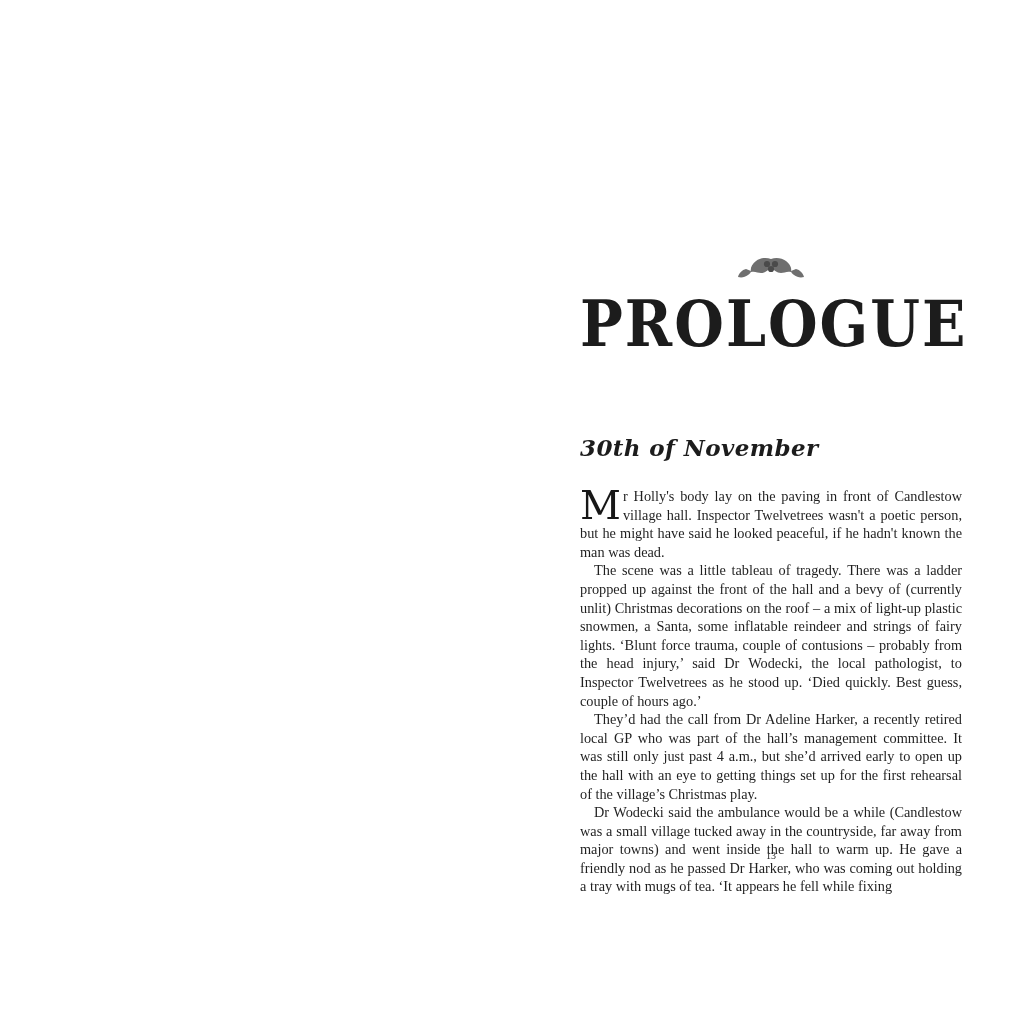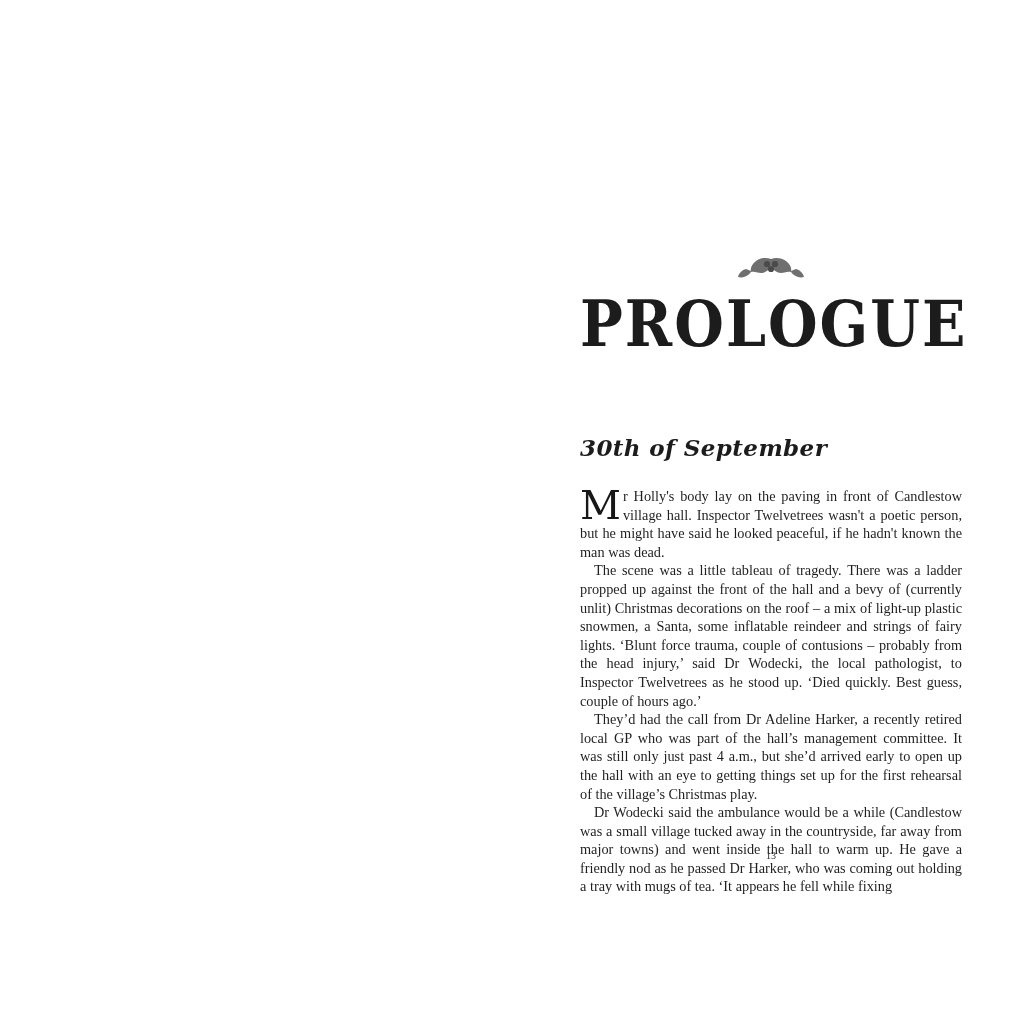--- a/index.html
+++ b/index.html
@@ -123,21 +123,21 @@
         <g fill="#4a4a4a">
           <circle cx="29" cy="9" r="3.1"></circle>
           <circle cx="37" cy="9" r="3.1"></circle>
           <circle cx="33" cy="14" r="3.1"></circle>
         </g>
       </svg>
     </div>
 
     <h1 class="chapter-title">PROLOGUE</h1>
 
-    <div class="date-heading">30th of September</div>
+    <div class="date-heading">30th of November</div>
 
     <div class="body-copy">
       <p class="first"><span class="dropcap">M</span><span>r Holly's body lay on the paving in front of Candlestow village hall. Inspector Twelvetrees wasn't a poetic person, but he might have said he looked peaceful, if he hadn't known the man was dead.</span></p>
       <p>The scene was a little tableau of tragedy. There was a ladder propped up against the front of the hall and a bevy of (currently unlit) Christmas decorations on the roof – a mix of light-up plastic snowmen, a Santa, some inflatable reindeer and strings of fairy lights. ‘Blunt force trauma, couple of contusions – probably from the head injury,’ said Dr Wodecki, the local pathologist, to Inspector Twelvetrees as he stood up. ‘Died quickly. Best guess, couple of hours ago.’</p>
       <p>They’d had the call from Dr Adeline Harker, a recently retired local GP who was part of the hall’s management committee. It was still only just past 4 a.m., but she’d arrived early to open up the hall with an eye to getting things set up for the first rehearsal of the village’s Christmas play.</p>
       <p>Dr Wodecki said the ambulance would be a while (Candlestow was a small village tucked away in the countryside, far away from major towns) and went inside the hall to warm up. He gave a friendly nod as he passed Dr Harker, who was coming out holding a tray with mugs of tea. ‘It appears he fell while fixing</p>
     </div>
 
   </div>
 

